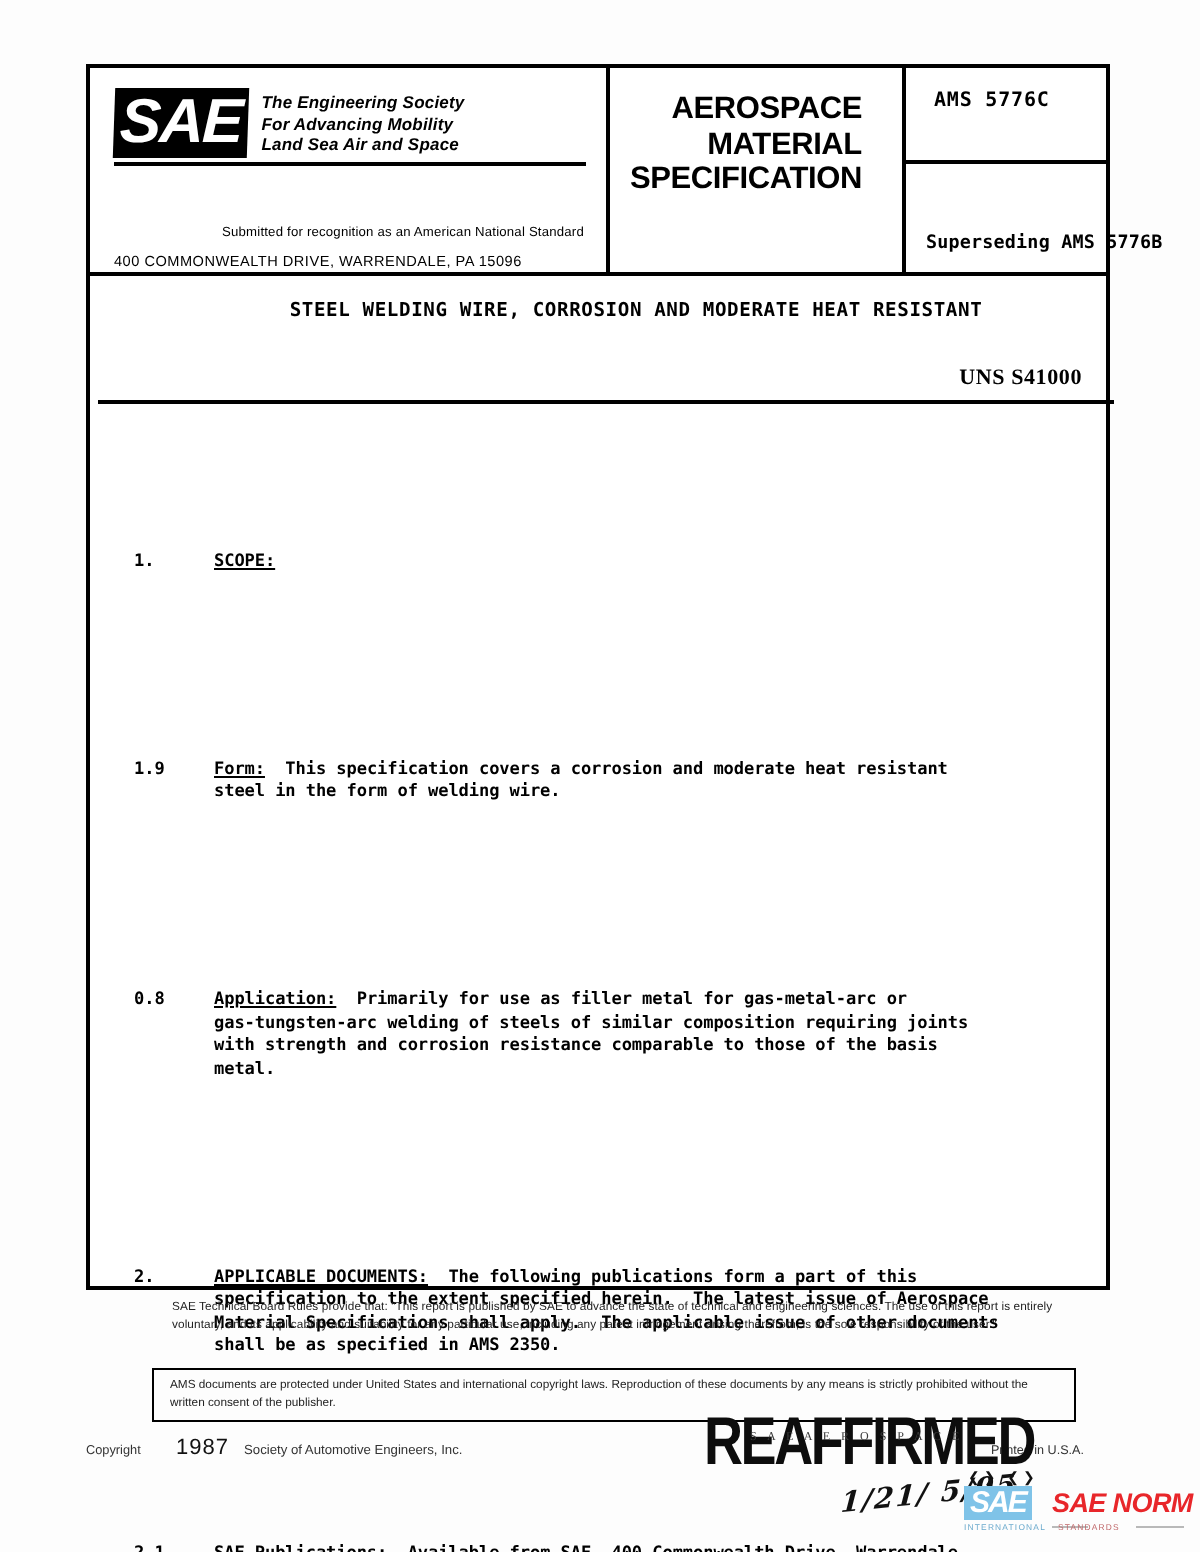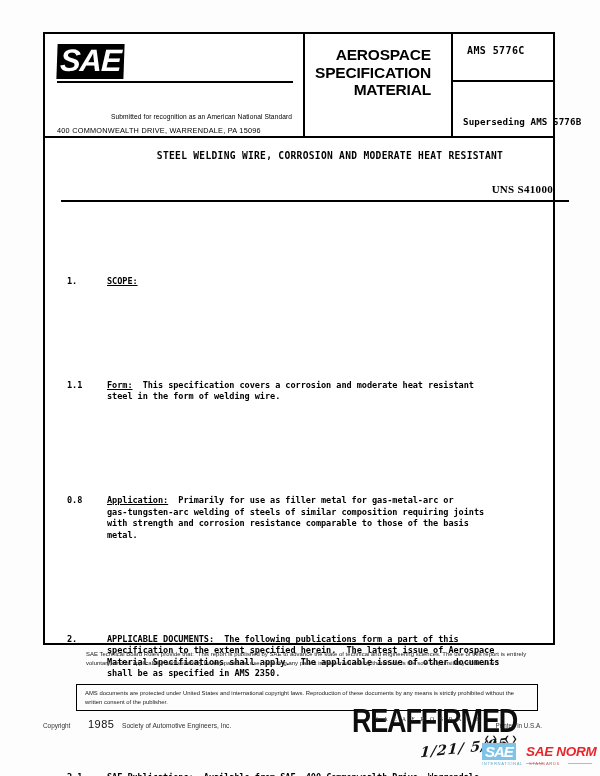--- a/index.html
+++ b/index.html
@@ -159,21 +159,21 @@
     font-family: "DejaVu Sans Mono", monospace;
     font-size: 9.2px;
     font-weight: bold;
     letter-spacing: 0.1px;
     white-space: nowrap;
   }
 
   
   .title-block {
     position: absolute;
-    left: 16px; top: 104px;
+    left: 4px; top: 104px;
     width: 100%; height: 64px;
     border-bottom: 2px solid #000;
     box-sizing: border-box;
     padding-left: 15px;
   }
   .title-line1 {
     position: absolute;
     width: 100%;
     top: 12px;
     text-align: center;
@@ -385,31 +385,36 @@
 
 <div class="page">
 
   <div class="doc-frame">
 
     <div class="header-block">
 
       <div class="hdr-left">
         <div class="sae-logo-row">
           <div class="sae-mark">SAE</div>
+          <div class="sae-tag">
+            <div>The Engineering Society</div>
+            <div>For Advancing Mobility</div>
+            <div>Land Sea Air and Space</div>
+          </div>
         </div>
         <div class="addr-line"></div>
         <div class="addr-text">400 COMMONWEALTH DRIVE, WARRENDALE, PA 15096</div>
         <div class="submitted">Submitted for recognition as an American National Standard</div>
       </div>
 
       <div class="hdr-mid">
         <div class="hdr-mid-title">
           <div>AEROSPACE</div>
+          <div>MATERIAL</div>
           <div>SPECIFICATION</div>
-          <div>MATERIAL</div>
         </div>
       </div>
 
       <div class="hdr-right">
         <div class="hdr-ams-no">
           <span>AMS 5776C</span>
         </div>
         <div class="hdr-superseding">Superseding AMS 5776B</div>
       </div>
     </div>
@@ -423,21 +428,21 @@
 
       <div class="sec">
         <div class="sec-row">
           <div class="sec-num">1.</div>
           <div class="sec-body"><span class="u">SCOPE:</span></div>
         </div>
       </div>
 
       <div class="sec">
         <div class="sec-row">
-          <div class="sec-num">1.1</div>
+          <div class="sec-num">1.9</div>
           <div class="sec-body"><span class="u">Form:</span><span>  This specification covers a corrosion and moderate heat resistant
 steel in the form of welding wire.</span></div>
         </div>
       </div>
 
       <div class="sec">
         <div class="sec-row">
           <div class="sec-num">0.8</div>
           <div class="sec-body"><span class="u">Application:</span><span>  Primarily for use as filler metal for gas-metal-arc or
 gas-tungsten-arc welding of steels of similar composition requiring joints
@@ -468,21 +473,21 @@
 
     </div>
   </div>
 
   <div class="legal-rules">SAE Technical Board Rules provide that: "This report is published by SAE to advance the state of technical and engineering sciences. The use of this report is entirely voluntary, and its applicability and suitability for any particular use, including any patent infringement arising therefrom, is the sole responsibility of the user."</div>
 
   <div class="legal-box">AMS documents are protected under United States and international copyright laws. Reproduction of these documents by any means is strictly prohibited without the written consent of the publisher.</div>
 
   <div class="copyright-row">
     <span class="cr-word">Copyright</span>
-    <span class="cr-year">1985</span>
+    <span class="cr-year">1987</span>
     <span class="cr-org">Society of Automotive Engineers, Inc.</span>
     <span class="cr-printed">Printed in U.S.A.</span>
   </div>
 
   <div class="stamp">REAFFIRMED</div>
   <div class="stamp-inner">S A E    A E R O S P A C E</div>
   <div class="handwriting">1/21/ 5/95</div>
 
   <div class="norm-logo">
     <div class="norm-birds">❮❯ ❮❯</div>

